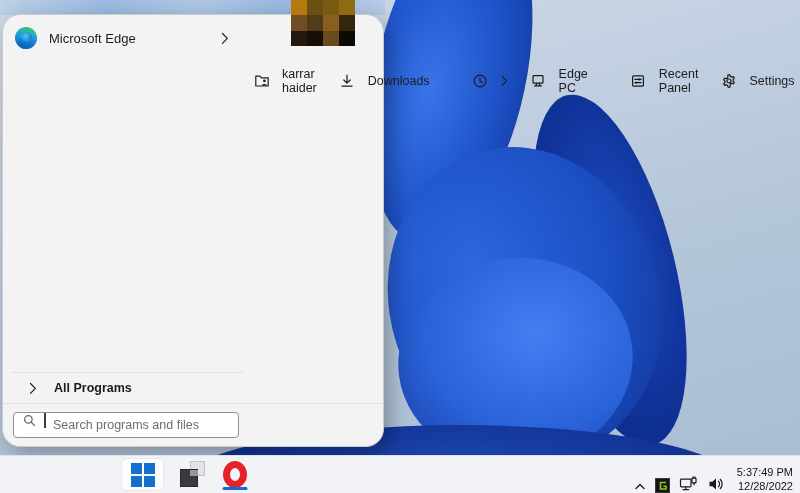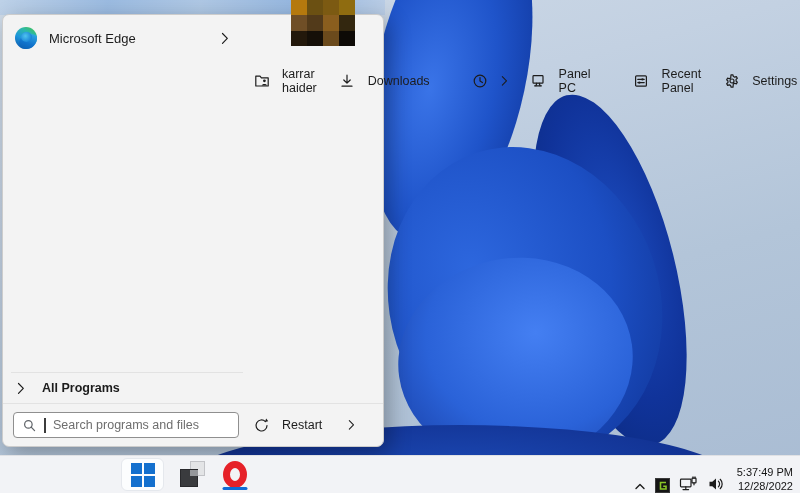--- a/index.html
+++ b/index.html
@@ -20,41 +20,41 @@
   .petal-c { left:398px; top:258px; width:235px; height:205px; transform:rotate(-8deg);
     background:radial-gradient(ellipse at 60% 38%,#447ff2 0%,#2a62d8 55%,#16399c 100%); }
   .petal-d { left:180px; top:425px; width:560px; height:120px;
     background:radial-gradient(ellipse at 50% 40%,#1c49b4 0%,#123394 60%,#0a2a7c 100%); }
   .rays { position:absolute; left:0; top:0; width:385px; height:15px; opacity:.8;
     background:linear-gradient(95deg,#b9cfe8 0%,#8fb4e0 28%,#a8c4e4 52%,#87aede 78%,#b6cbe6 100%); }
 
   
   .menu { position:absolute; left:2px; top:14px; width:382px; height:433px; z-index:5;
     background:var(--menu-bg,#f3f3f3); border:1px solid var(--menu-border,#cfcfcf);
-    border-radius:7px; box-shadow:5px 7px 22px rgba(0,0,0,.30);
+    border-radius:18px; box-shadow:5px 7px 22px rgba(0,0,0,.30);
     display:flex; flex-direction:column; color:var(--text,#1c1c1c); }
   .menu-main { flex:1; display:grid; grid-template-columns:240px 1fr; min-height:0; }
   .col-left { display:flex; flex-direction:column; }
   .row { display:flex; align-items:center; cursor:default; }
   .edge-row { height:46px; padding:0 14px 0 12px; gap:12px; }
   .edge-label { font-size:13px; }
   .spacer { flex:1; }
   .chev-right { margin-left:auto; display:flex; }
   .left-divider { height:1px; background:var(--divider,#e2e2e2); margin-left:8px; }
-  .all-programs { height:30px; gap:17px; padding-left:14px; font-weight:700; font-size:12.5px; }
+  .all-programs { height:30px; gap:17px; padding-left:14px; font-weight:700; font-size:12.5px;margin-left:12px; }
   .col-right { padding-top:49px; display:flex; flex-direction:row; }
   .r-row { height:33px; gap:12px; padding:0 12px 0 10px; font-size:12.5px; }
   .r-div { height:1px; background:var(--divider,#e2e2e2); margin:0 12px 0 8px; }
   .icon16 { width:17px; display:flex; justify-content:center; flex:none; }
 
   .bottom-bar { height:43px; border-top:1px solid var(--divider,#dedede);
     display:grid; grid-template-columns:240px 1fr; align-items:center;
     border-radius:0 0 9px 9px; }
   .search-box { margin-left:10px; width:226px; height:26px; background:#fff;
-    border:1px solid #8f8f8f; border-radius:4px; display:flex; align-items:center;
+    border:1px solid #8f8f8f; border-radius:4px; display:flex; 
     padding:0 8px; gap:7px; }
   .caret { width:2px; height:15px; background:#3c3c3c; flex:none; }
   .search-input { border:none; outline:none; background:transparent; flex:1; min-width:0;
     font-size:12.5px; font-family:inherit; color:var(--text,#1c1c1c); }
   .search-input::placeholder { color:var(--placeholder,#6e6e6e); }
   .restart-row { gap:12px; padding-left:10px; font-size:12.5px; }
   .restart-row .chev { margin-left:14px; display:flex; }
 
   
   .avatar { position:absolute; left:291px; top:0; width:64px; height:46px; z-index:10;
@@ -165,21 +165,21 @@
           </span>
         </div>
         <div class="row r-row">
           <span class="icon16">
             <svg class="stroke" width="16" height="16" viewBox="0 0 16 16">
                 <rect x="3" y="2.6" width="10" height="7.6" rx="0.8"></rect>
                 <path d="M6.8 10.2l-.9 2.6M9.2 10.2l.9 2.6"></path>
                 <path d="M4.6 12.8h6.8"></path>
               </svg>
           </span>
-          <span>Panel PC</span>
+          <span>Edge PC</span>
         </div>
         <div class="r-div"></div>
         <div class="row r-row">
           <span class="icon16">
             <svg class="stroke" width="16" height="16" viewBox="0 0 16 16">
                 <rect x="2.6" y="2.8" width="10.8" height="10.4" rx="1"></rect>
                 <path d="M4.8 6.4h6.4M4.8 9.6h6.4"></path>
                 <rect class="fill" x="8.6" y="5.4" width="1.7" height="2"></rect>
                 <rect class="fill" x="5.5" y="8.6" width="1.7" height="2"></rect>
               </svg>
@@ -211,34 +211,20 @@
     <div class="bottom-bar">
       <div class="search-box">
         <span style="display:flex;">
           <svg width="15" height="15" viewBox="0 0 16 16" style="fill:none;stroke:#5f6368;stroke-width:1.3;stroke-linecap:round;">
               <circle cx="6.8" cy="6.8" r="4"></circle>
               <path d="M9.8 9.8l3.6 3.6"></path>
             </svg>
         </span>
         <span class="caret"></span>
         <input class="search-input" type="text" placeholder="Search programs and files" style="">
-      </div>
-      <div class="row restart-row">
-        <span class="icon16">
-          <svg class="stroke" width="17" height="17" viewBox="0 0 17 17">
-              <path d="M14 8.5a5.5 5.5 0 1 1-1.6-3.9"></path>
-              <polygon class="fill" points="11.9,4.9 15.2,4.2 13.2,1.6"></polygon>
-            </svg>
-        </span>
-        <span>Restart</span>
-        <span class="chev">
-          <svg class="stroke" width="7" height="12" viewBox="0 0 8 13">
-              <path d="M1.5 1.5L6.3 6.4 1.5 11.3"></path>
-            </svg>
-        </span>
       </div>
     </div>
   </div>
 
   <div class="avatar">
       <div style="background: rgb(181, 121, 14);"></div>
       <div style="background: rgb(107, 80, 18);"></div>
       <div style="background: rgb(124, 90, 18);"></div>
       <div style="background: rgb(143, 108, 16);"></div>
       <div style="background: rgb(111, 78, 38);"></div>

